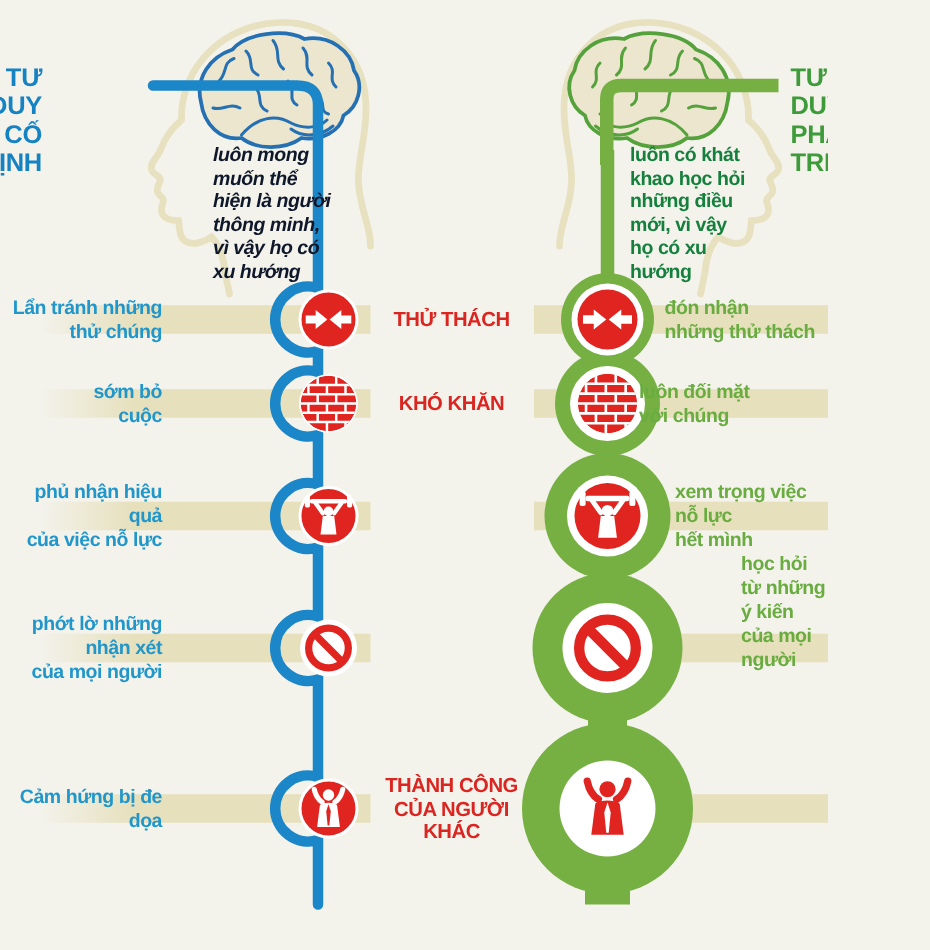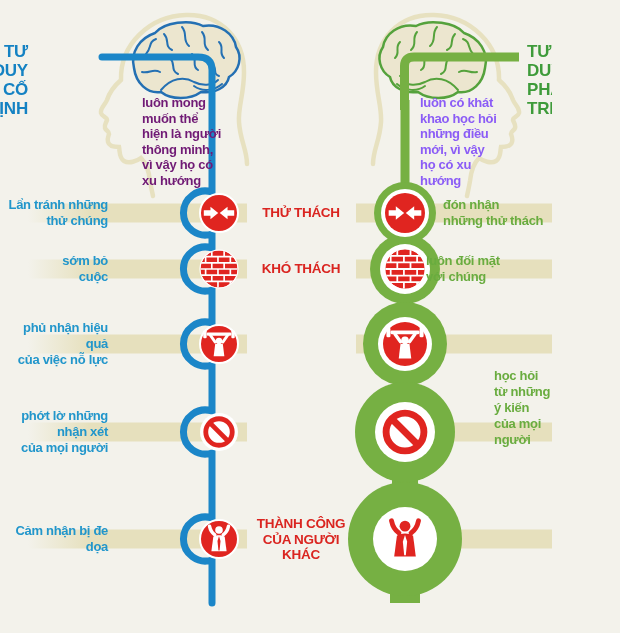--- a/index.html
+++ b/index.html
@@ -16,22 +16,22 @@
   #gfx{position:absolute;left:0;top:0;}
   .txt{position:absolute;letter-spacing:-0.3px;white-space:pre-line;}
   .title{
     font-size:17px;font-weight:bold;line-height:19px;letter-spacing:-0.2px;
   }
   .title.blue{color:#1482c3;text-align:right;}
   .title.green{color:#3e9b3a;text-align:left;}
   .intro{
     font-size:13px;font-weight:bold;line-height:15.6px;
   }
-  .intro.blue{color:#701a75;}
-  .intro.green{color:#8b5cf6;}
+  .intro.blue{color:#0f172a;font-style:italic;}
+  .intro.green{color:#15803d;}
   .rowtxt{
     font-size:13px;font-weight:bold;line-height:16px;
     transform:translateY(-50%);
   }
   .rowtxt.fixed{color:#2196cb;text-align:right;right:444px;}
   .rowtxt.growth{color:#69ac3f;text-align:left;}
   .centerlabel{
     left:246px;width:110px;text-align:center;
     font-size:13.5px;font-weight:bold;line-height:15.5px;color:#da2520;
     transform:translateY(-50%);
@@ -235,29 +235,31 @@
 mới, vì vậy
 họ có xu
 hướng</div>
 
 <div class="txt rowtxt fixed" style="top:213px;">Lẩn tránh những thử chúng</div>
 <div class="txt rowtxt growth" style="left:443px;top:213px;">đón nhận
 những thử thách</div>
 <div class="txt centerlabel" style="top:213px;">THỬ THÁCH</div>
 
 <div class="txt rowtxt fixed" style="top:269px;margin-left:33px;">sớm bỏ cuộc</div>
-<div class="txt centerlabel" style="top:269px;">KHÓ THÁCH</div>
+<div class="txt centerlabel" style="top:269px;">KHÓ KHĂN</div>
 <div class="txt rowtxt growth" style="left:426px;top:269px;">luôn đối mặt
 với chúng</div>
 
 <div class="txt rowtxt fixed" style="top:344px;">phủ nhận hiệu quả
 của việc nỗ lực</div>
+<div class="txt rowtxt growth" style="left:450px;top:344px;">xem trọng việc nỗ lực
+hết mình</div>
 
 <div class="txt rowtxt fixed" style="top:432px;">phớt lờ những nhận xét
 của mọi người</div>
 <div class="txt rowtxt growth" style="left:458px;top:408px;margin-left:36px;">học hỏi từ những ý kiến
 của mọi người</div>
 
-<div class="txt rowtxt fixed" style="top:539px;">Cảm nhận bị đe dọa</div>
+<div class="txt rowtxt fixed" style="top:539px;">Cảm hứng bị đe dọa</div>
 <div class="txt centerlabel" style="top:539px;">THÀNH CÔNG
 CỦA NGƯỜI KHÁC</div>
 
 </div>
 
 </body></html>

